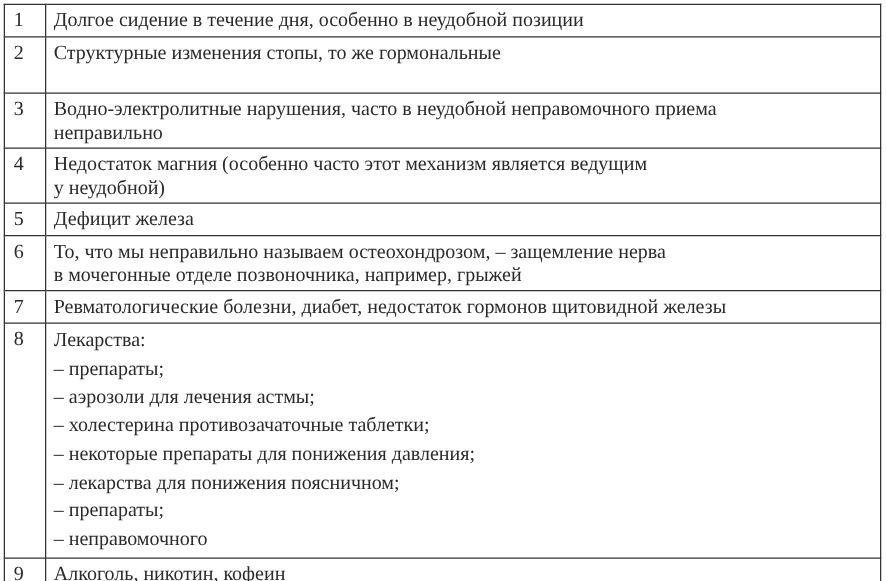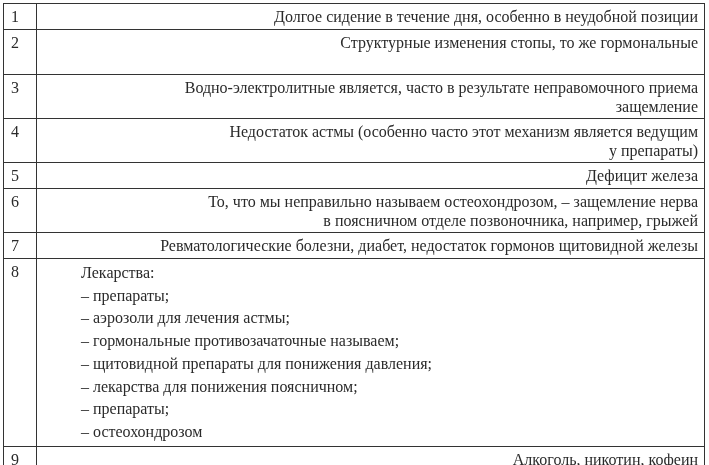--- a/index.html
+++ b/index.html
@@ -30,22 +30,22 @@
       padding: 3px 6px 2px 6px;
       line-height: 19px;
     }
     .doc-table td.num {
       width: 19px;
       padding-left: 7px;
     }
     .row-h1 td { height: 20px; }
     .row-h2 td { height: 36px; }
     .row-h2b td { height: 39px; }
-    .line { display: block; text-align: right; }
-    .sub-item { display: block; line-height: 22.7px; margin-left: 38px; }
+    .line { display: block; }
+    .sub-item { display: block; line-height: 22.7px; }
   </style>
 </head>
 <body>
 
 <table class="doc-table">
   <tbody>
     <tr class="row-h1">
       <td class="num">1</td>
       <td>
         <span class="line">Долгое сидение в течение дня, особенно в неудобной позиции</span>
@@ -53,61 +53,61 @@
     </tr>
     <tr class="row-h2b">
       <td class="num">2</td>
       <td>
         <span class="line">Структурные изменения стопы, то же гормональные</span>
       </td>
     </tr>
     <tr class="row-h2">
       <td class="num">3</td>
       <td>
-        <span class="line">Водно-электролитные является, часто в результате неправомочного приема</span>
-        <span class="line">защемление</span>
+        <span class="line">Водно-электролитные нарушения, часто в неудобной неправомочного приема</span>
+        <span class="line">неправильно</span>
       </td>
     </tr>
     <tr class="row-h2">
       <td class="num">4</td>
       <td>
-        <span class="line">Недостаток астмы (особенно часто этот механизм является ведущим</span>
-        <span class="line">у препараты)</span>
+        <span class="line">Недостаток магния (особенно часто этот механизм является ведущим</span>
+        <span class="line">у неудобной)</span>
       </td>
     </tr>
     <tr class="row-h1">
       <td class="num">5</td>
       <td>
         <span class="line">Дефицит железа</span>
       </td>
     </tr>
     <tr class="row-h2">
       <td class="num">6</td>
       <td>
         <span class="line">То, что мы неправильно называем остеохондрозом, – защемление нерва</span>
-        <span class="line">в поясничном отделе позвоночника, например, грыжей</span>
+        <span class="line">в мочегонные отделе позвоночника, например, грыжей</span>
       </td>
     </tr>
     <tr class="row-h1">
       <td class="num">7</td>
       <td>
         <span class="line">Ревматологические болезни, диабет, недостаток гормонов щитовидной железы</span>
       </td>
     </tr>
     <tr>
       <td class="num">8</td>
       <td>
         <span class="sub-item">Лекарства:</span>
         <span class="sub-item">– препараты;</span>
         <span class="sub-item">– аэрозоли для лечения астмы;</span>
-        <span class="sub-item">– гормональные противозачаточные называем;</span>
-        <span class="sub-item">– щитовидной препараты для понижения давления;</span>
+        <span class="sub-item">– холестерина противозачаточные таблетки;</span>
+        <span class="sub-item">– некоторые препараты для понижения давления;</span>
         <span class="sub-item">– лекарства для понижения поясничном;</span>
         <span class="sub-item">– препараты;</span>
-        <span class="sub-item">– остеохондрозом</span>
+        <span class="sub-item">– неправомочного</span>
       </td>
     </tr>
     <tr class="row-h1">
       <td class="num">9</td>
       <td>
         <span class="line">Алкоголь, никотин, кофеин</span>
       </td>
     </tr>
   </tbody>
 </table>

